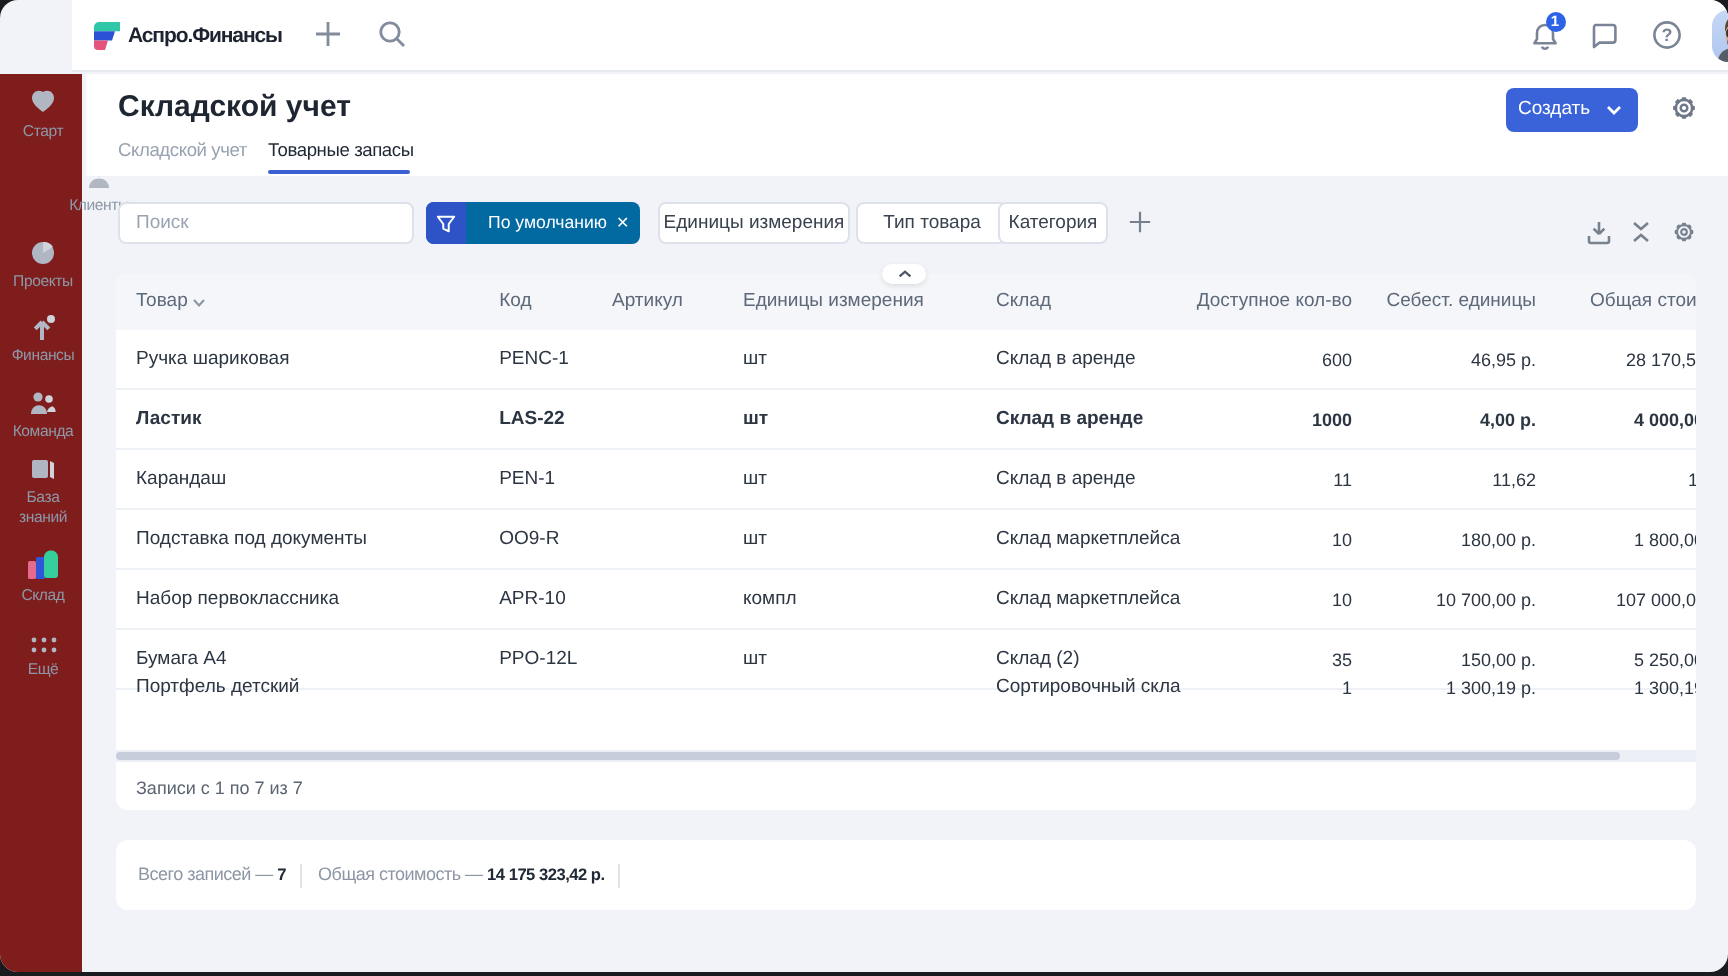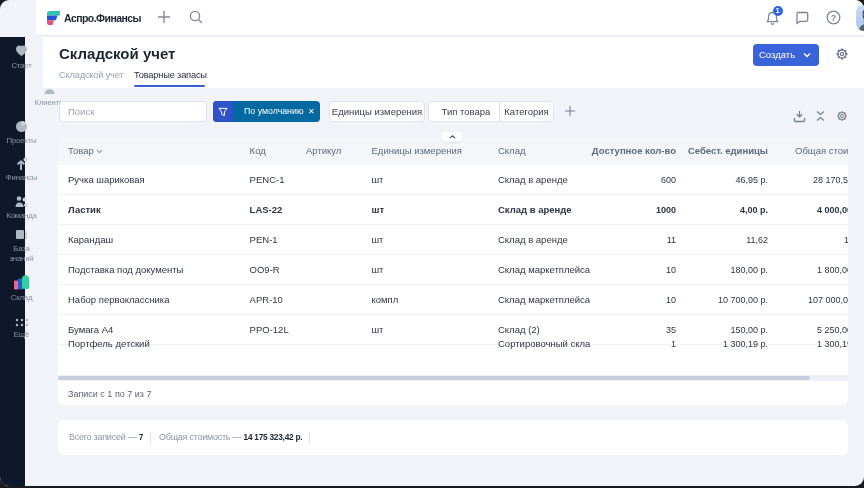--- a/index.html
+++ b/index.html
@@ -5,21 +5,21 @@
   html,body { width:864px; height:488px; background:#191b1f; font-family:"Liberation Sans", sans-serif; }
   .app { position:absolute; left:0; top:0; width:864px; height:486px; background:#f1f3f8; border-radius:9px; overflow:hidden; }
   
   .topbar { position:absolute; left:0; top:0; width:864px; height:36px; background:#fff; border-bottom:1px solid #e7eaef;margin-left:36px; }
   .brand { position:absolute; left:28px; top:12px; font-size:10.5px; font-weight:700; color:#1d2430; letter-spacing:-.55px;}
   .logo { position:absolute; left:11px; top:11px; }
   .tb-ic { position:absolute; top:10px; color:#828c9c; }
   .avatar { position:absolute; left:820px; top:5px; width:26px; height:26px; border-radius:8px; overflow:hidden; }
   .badge { position:absolute; left:736.5px; top:5.5px; width:10px; height:10px; border-radius:50%; background:#2d63e6; color:#fff; font-size:7.5px; text-align:center; line-height:10px; font-weight:700;}
   
-  .side { position:absolute; left:0; top:37px; width:25px; height:449px; background:#0f172a; }
+  .side { position:absolute; left:0; top:37px; width:41px; height:449px; background:#7f1d1d; }
   .side .item { position:absolute; left:0; width:43px; text-align:center; color:#8d97a6; font-size:7.8px; line-height:10px; letter-spacing:-.2px;}
   .side .item svg { display:block; margin:0 auto 2px; }
   
   .headband { position:absolute; left:43px; top:37px; width:821px; height:51px; background:#fff; }
   .title { position:absolute; left:59px; top:45px; font-size:15px; font-weight:700; color:#1e2631; }
   .tab1 { position:absolute; left:59px; top:70px; font-size:9.3px; color:#98a2b1; letter-spacing:-.2px;}
   .tab2 { position:absolute; left:134px; top:70px; font-size:9.3px; color:#1f2834; letter-spacing:-.2px;}
   .tabline { position:absolute; left:134px; top:85px; width:71px; height:2px; background:#3a5fd3; border-radius:1px;}
   .createbtn { position:absolute; left:753px; top:44px; width:66px; height:22px; background:#3a63d9; border-radius:4px; color:#fff; font-size:9.5px; text-align:left; line-height:22px; padding-left:6px;}
   .createbtn svg { position:absolute; right:8px; top:8px; }
@@ -33,21 +33,21 @@
   .fbtn { position:absolute; top:101px; height:21px; background:#fff; border:1px solid #dde1e9; border-radius:4px; font-size:9.5px; color:#39424f; line-height:19px; text-align:center; white-space:nowrap; }
   .plus2 { position:absolute; left:563px; top:104px; color:#6b7585; }
   .ric { position:absolute; top:110px; color:#78828f; }
   
   .pill { position:absolute; left:441px; top:131.5px; width:22px; height:10px; background:#fff; border-radius:5px; box-shadow:0 1px 2px rgba(40,50,70,.12); z-index:9; }
   
   
   .card { position:absolute; left:58px; top:137px; width:790px; height:268px; background:#fff; border-radius:6px; overflow:hidden; }
   .thead { position:absolute; left:0; top:0; width:790px; height:28px; background:#f4f6f9; color:#5d6878; font-size:9.5px; }
   .thead div, .trow div { position:absolute; top:0; line-height:28px; white-space:nowrap; }
-  .thead .c6, .thead .c7 { font-size:9.5px;font-weight:bold; }
+  .thead .c6, .thead .c7 { font-size:9.5px; }
   .trow { position:absolute; left:0; width:790px; height:30px; border-bottom:1px solid #edf0f4; color:#2c3542; font-size:9.5px; }
   .trow div { line-height:30px; }
   .c1 { left:10px; }
   .c2 { left:191.6px; }
   .c3 { left:248px; }
   .c4 { left:313.5px; }
   .c5 { left:440px; }
   .c6 { left:480px; width:138px; text-align:right; font-size:9px; }
   .c7 { left:620px; width:90px; text-align:right; font-size:9px; }
   .c8h { left:737px; }

